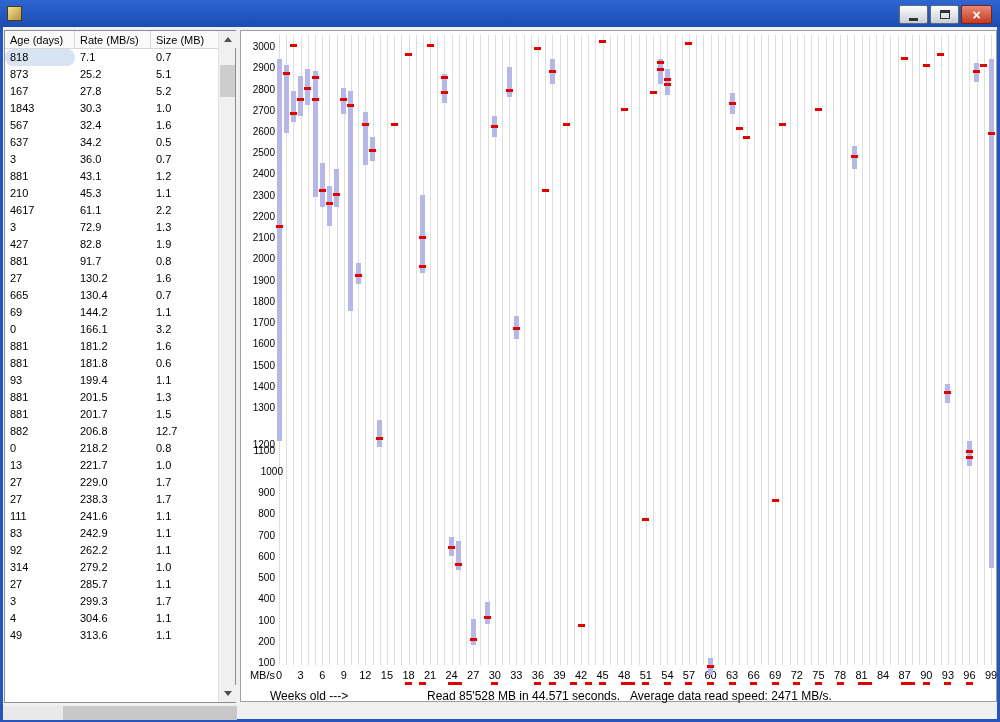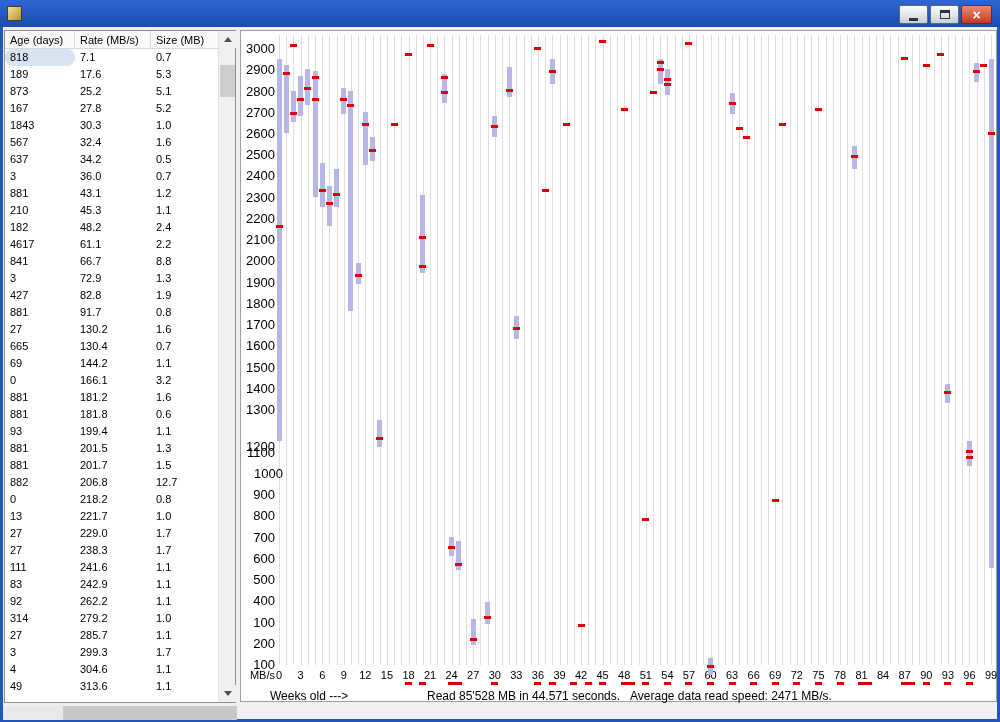--- a/index.html
+++ b/index.html
@@ -48,21 +48,21 @@
   .sbtn.up { top:0; } .sbtn.down { bottom:0; }
   .tri-up { width:0; height:0; border-left:4px solid transparent; border-right:4px solid transparent; border-bottom:5px solid #505050; }
   .tri-down { width:0; height:0; border-left:4px solid transparent; border-right:4px solid transparent; border-top:5px solid #505050; }
   .vthumb { position:absolute; left:1px; top:34px; width:15px; height:32px; background:#cdcdcd; }
   
   .chart-panel {
     position:absolute; left:240px; top:30px; width:757px; height:672px;
     background:#fff; border:1px solid #9aa0a6;
   }
   .gridline { position:absolute; top:4px; height:630px; width:1px; background:#dedede; }
-  .ylabel { position:absolute; left:0; width:34px; text-align:right; font-size:13px; color:#000; }
+  .ylabel { position:absolute; left:0; width:34px; text-align:right; font-size:10px; color:#000; }
   .xlabel { position:absolute; width:24px; top:638px; text-align:center; font-size:11px; color:#000; }
   .unit-label { position:absolute; left:0; width:34px; top:638px; text-align:right; font-size:11px; color:#000; }
   .bar { position:absolute; width:5px; background:#b7b7e7; }
   .marker { position:absolute; width:7px; height:3px; background:#e00000; }
   
   .status-text { position:absolute; font-size:12px; color:#000; white-space:nowrap; }
   .hscroll { position:absolute; left:3px; top:706px; width:234px; height:14px; background:#e9e9e9; }
   .hthumb { position:absolute; left:60px; top:0; width:174px; height:14px; background:#c8c8c8; }
 </style>
 </head>
@@ -89,25 +89,20 @@
       <div class="th c1">Rate (MB/s)</div>
       <div class="th c2">Size (MB)</div>
     </div>
     <div class="tbody">
         <div class="trow">
           <div class="tcell c0 selcell">818</div>
           <div class="tcell c1">7.1</div>
           <div class="tcell c2">0.7</div>
         </div>
         <div class="trow">
-          <div class="tcell c0">189</div>
-          <div class="tcell c1">17.6</div>
-          <div class="tcell c2">5.3</div>
-        </div>
-        <div class="trow">
           <div class="tcell c0">873</div>
           <div class="tcell c1">25.2</div>
           <div class="tcell c2">5.1</div>
         </div>
         <div class="trow">
           <div class="tcell c0">167</div>
           <div class="tcell c1">27.8</div>
           <div class="tcell c2">5.2</div>
         </div>
         <div class="trow">
@@ -134,33 +129,23 @@
           <div class="tcell c0">881</div>
           <div class="tcell c1">43.1</div>
           <div class="tcell c2">1.2</div>
         </div>
         <div class="trow">
           <div class="tcell c0">210</div>
           <div class="tcell c1">45.3</div>
           <div class="tcell c2">1.1</div>
         </div>
         <div class="trow">
-          <div class="tcell c0">182</div>
-          <div class="tcell c1">48.2</div>
-          <div class="tcell c2">2.4</div>
-        </div>
-        <div class="trow">
           <div class="tcell c0">4617</div>
           <div class="tcell c1">61.1</div>
           <div class="tcell c2">2.2</div>
-        </div>
-        <div class="trow">
-          <div class="tcell c0">841</div>
-          <div class="tcell c1">66.7</div>
-          <div class="tcell c2">8.8</div>
         </div>
         <div class="trow">
           <div class="tcell c0">3</div>
           <div class="tcell c1">72.9</div>
           <div class="tcell c2">1.3</div>
         </div>
         <div class="trow">
           <div class="tcell c0">427</div>
           <div class="tcell c1">82.8</div>
           <div class="tcell c2">1.9</div>

